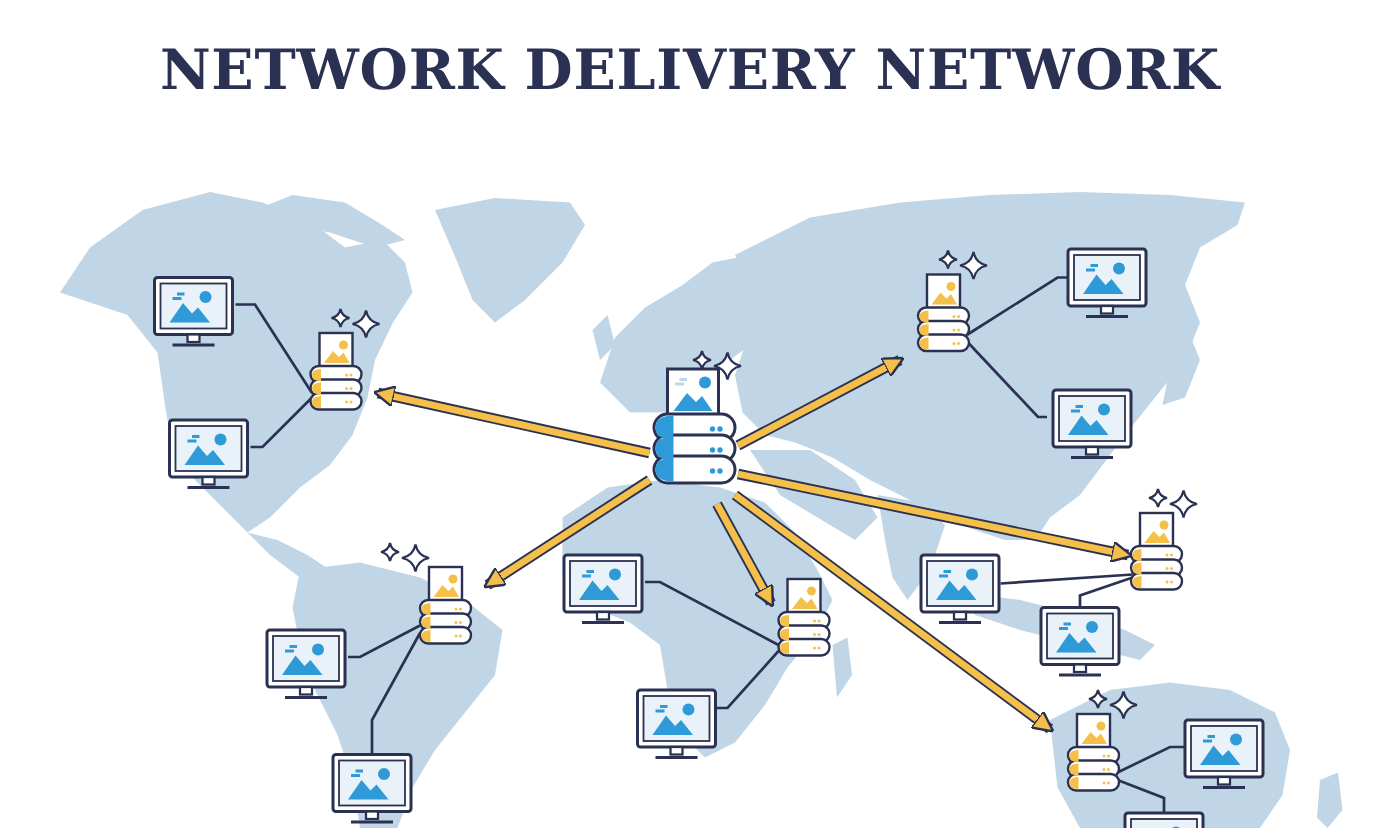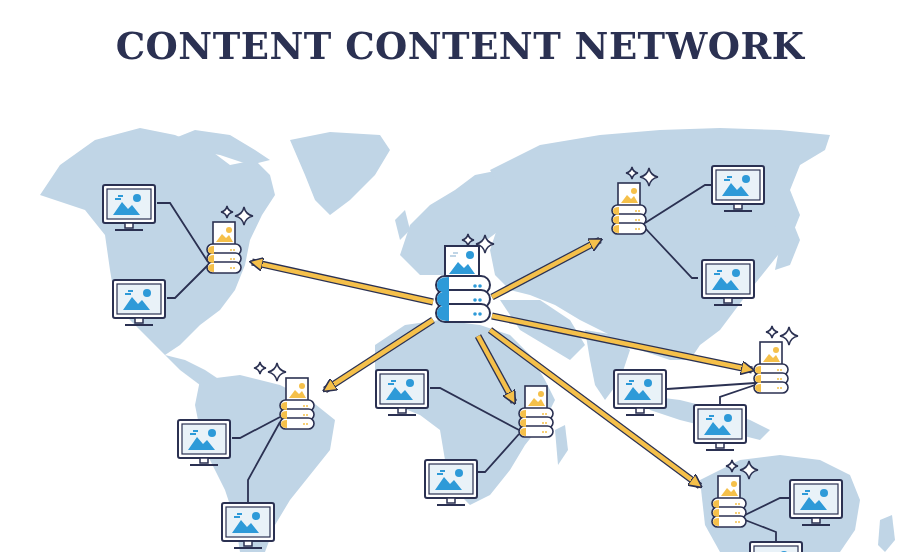--- a/index.html
+++ b/index.html
@@ -7,21 +7,21 @@
   .title {
     position:absolute; left:0; top:24px; width:920px; text-align:center;
     font-family:"DejaVu Serif", serif; font-weight:bold; font-size:37px;
     color:#2b3152; letter-spacing:0.5px;
   }
   svg.canvas { position:absolute; left:0; top:0; }
 </style>
 </head>
 <body>
 
-<div class="title">CONTENT CONTENT NETWORK</div>
+<div class="title">NETWORK DELIVERY NETWORK</div>
 
 <svg class="canvas" width="920" height="552" viewBox="0 0 920 552">
   <defs>
 
     <g id="monitor">
       <rect x="0" y="0" width="52" height="38" rx="2" fill="#ffffff" stroke="#2b3152" stroke-width="2"></rect>
       <rect x="4" y="4" width="44" height="30" fill="#e9f2f8" stroke="#2b3152" stroke-width="1.2"></rect>
       <polygon points="10,30 19,17 25,24 29,20 37,30" fill="#2e9ad8"></polygon>
       <circle cx="34" cy="13" r="4" fill="#2e9ad8"></circle>
       <path d="M12,14 h6 M15,11 h5" stroke="#2e9ad8" stroke-width="2"></path>

